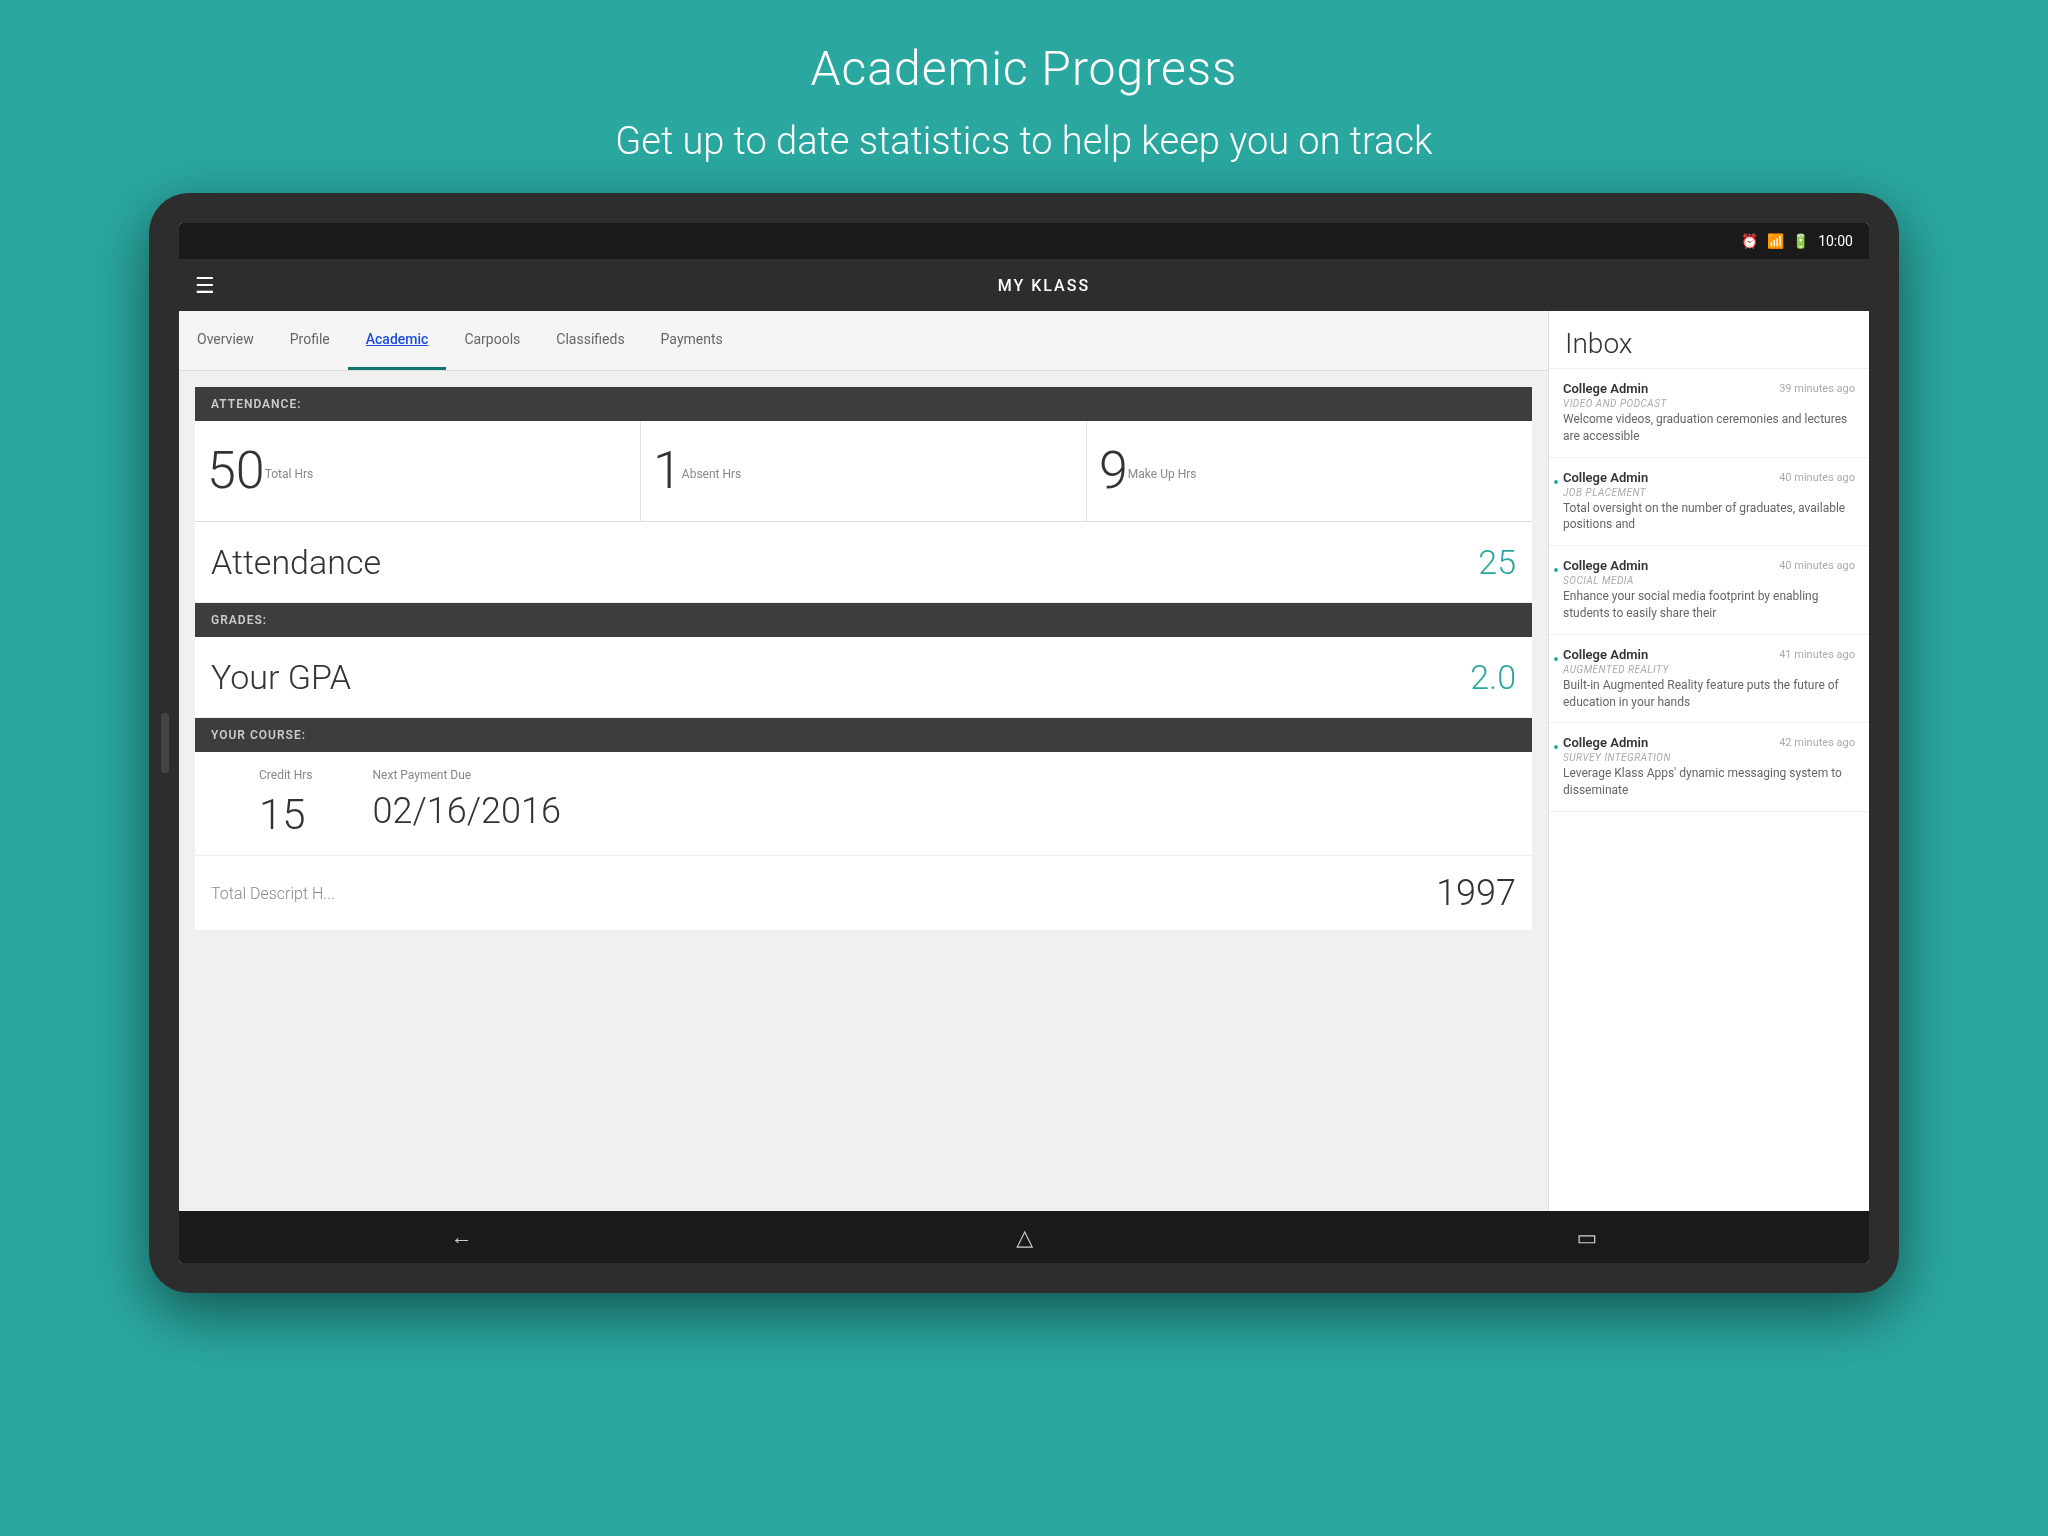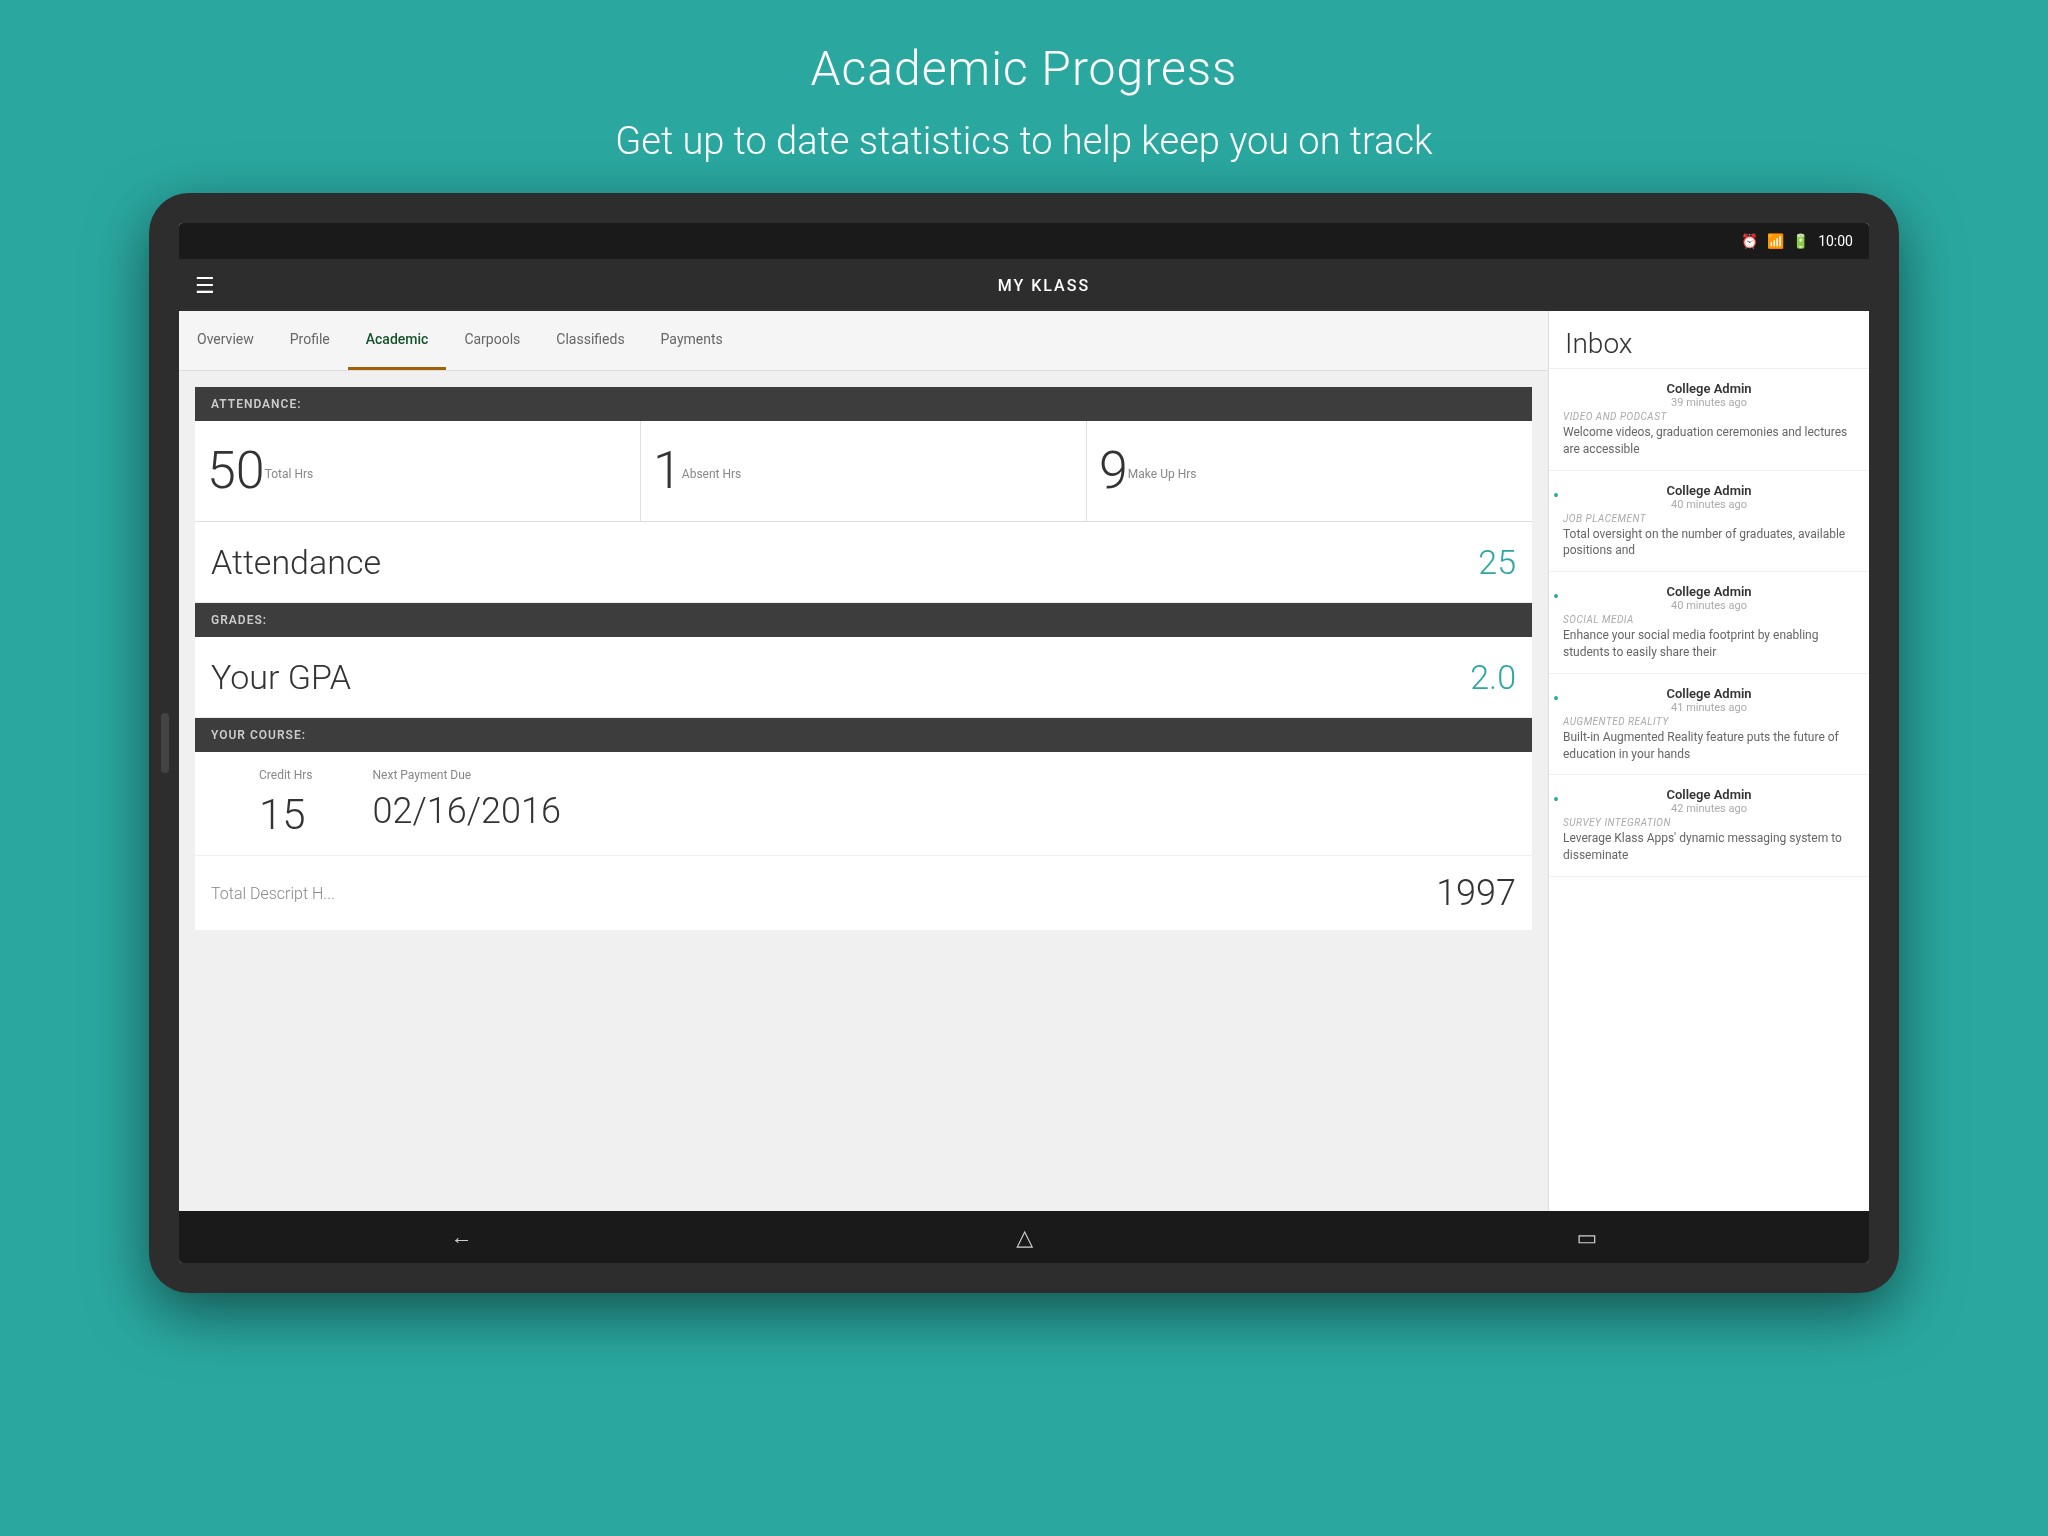--- a/index.html
+++ b/index.html
@@ -144,23 +144,24 @@
       align-items: center;
       font-size: 14px;
       color: #666;
       cursor: pointer;
       border-bottom: 3px solid transparent;
       font-weight: 400;
       white-space: nowrap;
     }
 
     .tab-item.active {
-      color: #14532d;
-      border-bottom: 3px solid #a16207;
+      color: #1d4ed8;
+      border-bottom: 3px solid #0f766e;
       font-weight: 500;
+      text-decoration: underline;
     }
 
     
     .content-area {
       flex: 1;
       overflow-y: auto;
       background: #f0f0f0;
       padding: 16px;
     }
 
@@ -310,21 +311,20 @@
       font-size: 18px;
     }
 
     .inbox-sender {
       font-size: 13px;
       font-weight: 600;
       color: #333;
       display: flex;
       justify-content: space-between;
       align-items: center;
-      flex-direction: column;
     }
 
     .inbox-time {
       font-size: 11px;
       color: #aaa;
       font-weight: 400;
     }
 
     .inbox-category {
       font-size: 10px;

